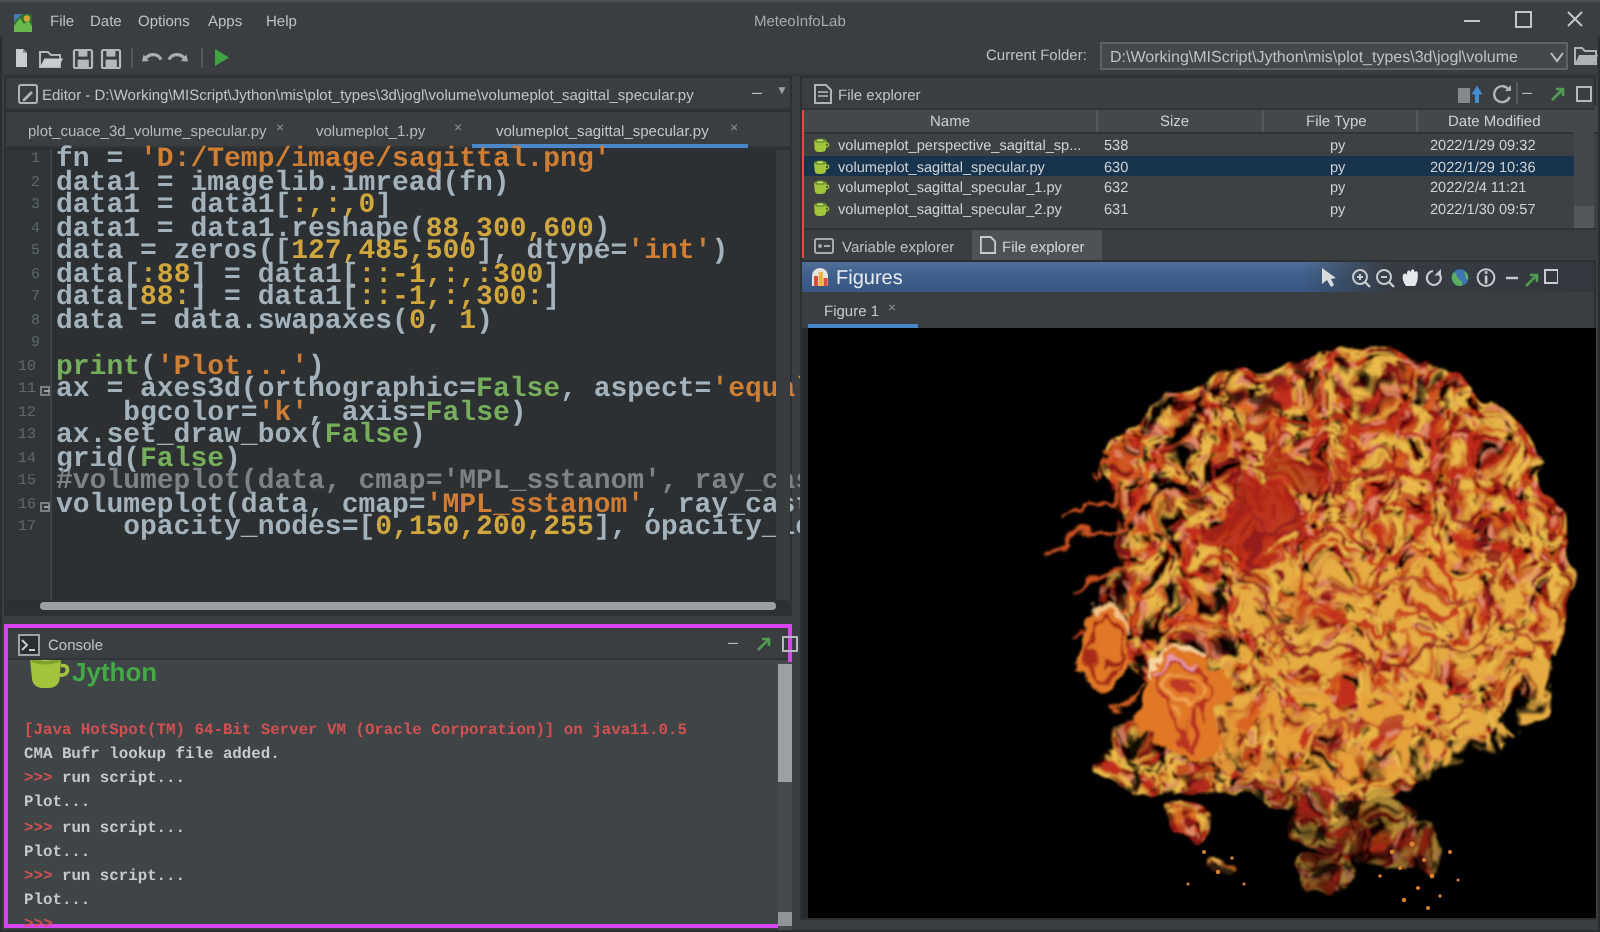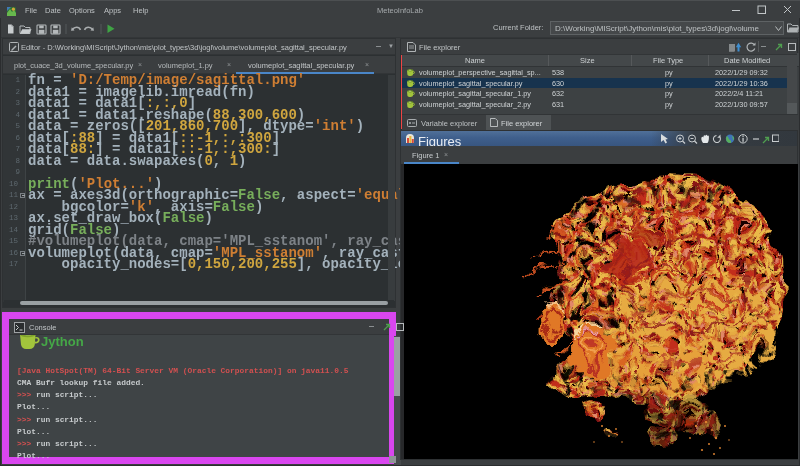--- a/index.html
+++ b/index.html
@@ -22,21 +22,21 @@
 #edtabs { position:absolute; left:0; top:17px; width:392px; height:18px; background:#3b3e40; border-bottom:1px solid #323537;}
 #gutter { position:absolute; left:0; top:36px; width:23px; height:227px; background:#313537; border-right:1px solid #3e4345; }
 #code { position:absolute; left:0px; top:36px; width:392px; height:227px; }
 .cl { position:absolute; left:25px; white-space:pre; font-family:Liberation Mono, monospace; font-size:14px; font-weight:bold; color:#a4b2bc; line-height:11.5px; letter-spacing:0px;}
 .ln { position:absolute; right:5px; font-family:"Liberation Mono",monospace; font-size:7.5px; color:#5e696f; line-height:11.5px; }
 .str { color:#cf7e33; } .num { color:#d0a63f; } .kw { color:#77ae5b; } .com { color:#7d8287; }
 #hscroll { position:absolute; left:1px; bottom:1px; width:390px; height:6px; background:#2c3032; }
 #hthumb { position:absolute; left:16px; top:1px; width:368px; height:4px; background:#9aa0a3; border-radius:2px; }
 
 
-#console { left:2px; top:312px; width:394px; height:152px; background:#3f4446; border:7px solid #d946ef; }
+#console { left:2px; top:312px; width:394px; height:152px; background:#3f4446; border:2px solid #d946ef; }
 .conline { position:absolute; left:8px; white-space:pre; font-family:"Liberation Mono",monospace; font-size:7.9px; font-weight:bold; color:#c6cacc; }
 .red { color:#d25050; }
 
 
 #fileexp { left:400px; top:38px; width:398px; height:92px; background:#ef4444; border:1px solid #2e3133; }
 #figures { left:400px; top:130px; width:398px; height:330px; background:#27282a; border:1px solid #2e3133; }
 .frow { position:absolute; left:0; width:385px; height:10.6px; font-size:7.3px; color:#ced2d4; }
 .frow.sel { background:#17334e; }
 .fn { position:absolute; left:17px; top:1px; } .fs { position:absolute; left:150px; top:1px; }
 .ft { position:absolute; left:263px; top:1px; } .fd { position:absolute; left:313px; top:1px; }
@@ -142,21 +142,21 @@
       <span class="ln" style="top:149.5px;right:7px">14</span>
       <span class="ln" style="top:161px;right:7px">15</span>
       <span class="ln" style="top:172.5px;right:7px">16</span>
       <span class="ln" style="top:184px;right:7px">17</span>
   </div>
   <div id="code">
     <div class="cl" style="top:0px">fn = <span class="str">'D:/Temp/image/sagittal.png'</span></div>
     <div class="cl" style="top:11.5px">data1 = imagelib.imread(fn)</div>
     <div class="cl" style="top:23px">data1 = data1[<span class="num">:,:,0</span>]</div>
     <div class="cl" style="top:34.5px">data1 = data1.reshape(<span class="num">88,300,600</span>)</div>
-    <div class="cl" style="top:46px">data = zeros([<span class="num">201,860,700</span>], dtype=<span class="str">'int'</span>)</div>
+    <div class="cl" style="top:46px">data = zeros([<span class="num">127,485,500</span>], dtype=<span class="str">'int'</span>)</div>
     <div class="cl" style="top:57.5px">data[<span class="num">:88</span>] = data1[<span class="num">::-1,:,:300</span>]</div>
     <div class="cl" style="top:69px">data[<span class="num">88:</span>] = data1[<span class="num">::-1,:,300:</span>]</div>
     <div class="cl" style="top:80.5px">data = data.swapaxes(<span class="num">0</span>, <span class="num">1</span>)</div>
     <div class="cl" style="top:103.5px"><span class="kw">print</span>(<span class="str">'Plot...'</span>)</div>
     <div class="cl" style="top:115px">ax = axes3d(orthographic=<span class="kw">False</span>, aspect=<span class="str">'equal'</span>, clip_plane=<span class="kw">False</span>,</div>
     <div class="cl" style="top:126.5px">    bgcolor=<span class="str">'k'</span>, axis=<span class="kw">False</span>)</div>
     <div class="cl" style="top:138px">ax.set_draw_box(<span class="kw">False</span>)</div>
     <div class="cl" style="top:149.5px">grid(<span class="kw">False</span>)</div>
     <div class="cl com" style="top:161px">#volumeplot(data, cmap='MPL_sstanom', ray_casting='specular', brightness=1.5)</div>
     <div class="cl" style="top:172.5px">volumeplot(data, cmap=<span class="str">'MPL_sstanom'</span>, ray_casting=<span class="str">'specular'</span>, brightness=<span class="num">1.5</span>,</div>
@@ -312,21 +312,21 @@
   </div>
 </div>
 <div id="figures" class="abs panel">
   <div class="abs" style="left:0;top:0;width:396px;height:15px;background:linear-gradient(180deg,#507099 0%,#3f5f8c 45%,#385681 100%);">
     <svg class="abs" style="left:4px;top:3px" width="10" height="9" viewBox="0 0 10 9">
       <path d="M1 9 L1 4 A4 4 0 0 1 9 4 L9 9" fill="#e8e4da"></path>
       <rect x="2" y="4" width="2" height="5" fill="#d84c3a"></rect>
       <rect x="4.4" y="2" width="2" height="7" fill="#e8b63c"></rect>
       <rect x="6.8" y="5" width="2" height="4" fill="#d84c3a"></rect>
     </svg>
-    <span class="abs" style="left:17px;top:3px;font-size:13px;color:#e8ecf2">Figures</span>
+    <span class="abs" style="left:17px;top:3px;font-size:10px;color:#e8ecf2">Figures</span>
     <div class="abs" style="left:250px;top:0;width:146px;height:15px;background:linear-gradient(90deg,rgba(54,60,66,0),#363c42 30%,#32383e)"></div>
     <svg class="abs" style="left:258px;top:3px" width="120" height="10" viewBox="0 0 120 10">
       <path d="M2 0 L2 8 L4.5 6 L6.5 9.5 L8 8.5 L6.5 5.5 L9 5 Z" fill="#d8dcde"></path>
       <circle cx="21" cy="4.5" r="3.5" fill="none" stroke="#c8ccce" stroke-width="1"></circle>
         <line x1="23.5" y1="7" x2="26" y2="9.5" stroke="#c8ccce" stroke-width="1.2"></line>
         <line x1="19.5" y1="4.5" x2="22.5" y2="4.5" stroke="#c8ccce" stroke-width="1"></line>
         <line x1="21" y1="3" x2="21" y2="6" stroke="#c8ccce" stroke-width="1"></line>
       <circle cx="33" cy="4.5" r="3.5" fill="none" stroke="#c8ccce" stroke-width="1"></circle>
         <line x1="35.5" y1="7" x2="38" y2="9.5" stroke="#c8ccce" stroke-width="1.2"></line>
         <line x1="31.5" y1="4.5" x2="34.5" y2="4.5" stroke="#c8ccce" stroke-width="1"></line>

